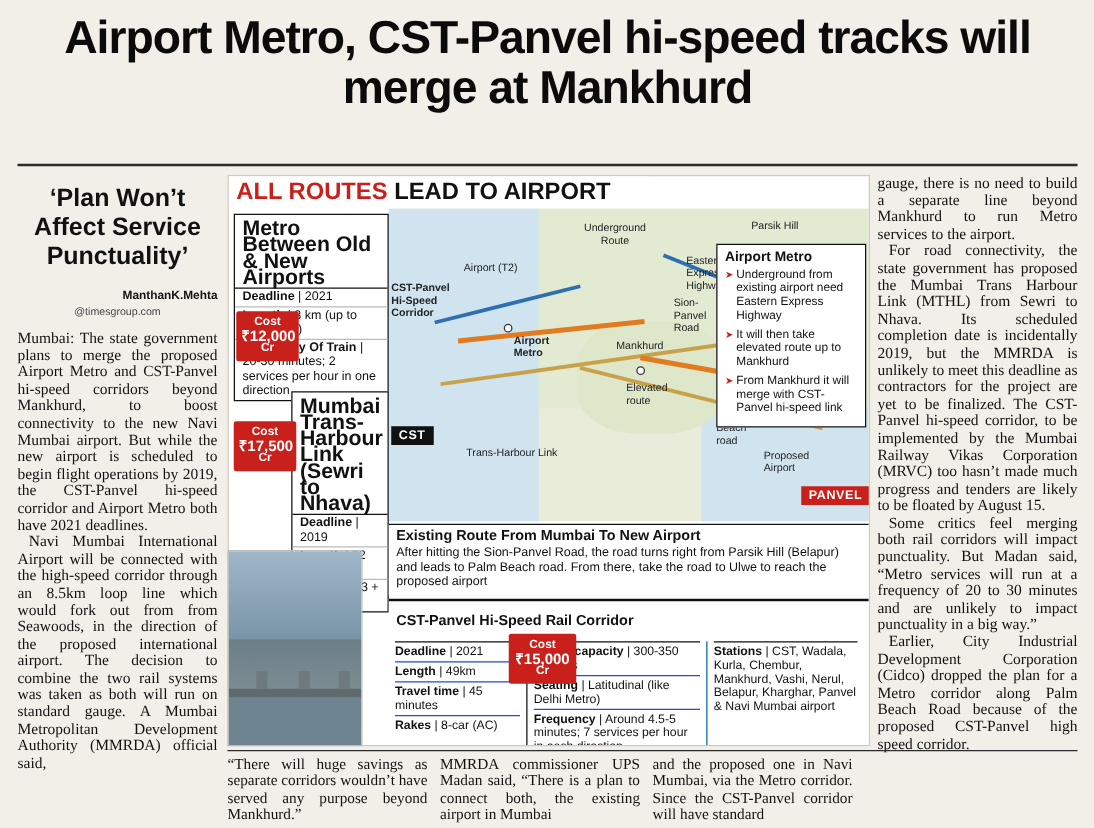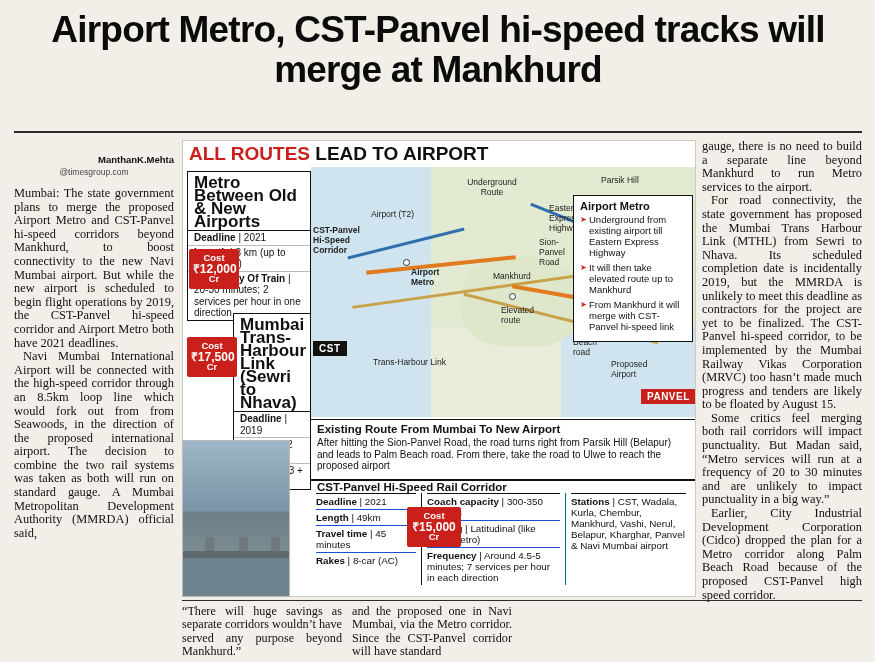--- a/index.html
+++ b/index.html
@@ -150,21 +150,21 @@
   }
   .existingbox h4{margin:0 0 2px;font-size:11.5px;font-weight:bold;}
   .existingbox p{margin:0;font-size:10px;line-height:11.5px;}
 
   .corridor{
     position:absolute;left:128px;top:338px;width:384px;height:117px;
     border-top:2px solid #111;background:#fff;
     font-family:"Liberation Sans", sans-serif;
     box-sizing:border-box;
   }
-  .corridor h4{margin:0;padding:0 6px;font-size:11.5px;font-weight:bold;}
+  .corridor h4{margin:0;padding:10px 6px;font-size:11.5px;font-weight:bold;}
   .ctable{display:flex;width:100%;}
   .ccol{box-sizing:border-box;padding:0 5px;}
   .ccol .row{font-size:9.8px;line-height:11px;padding:2px 0;border-top:1px solid #1d4ed8;}
   .ccol .row.first{border-top:1px solid #111;}
 
   .photo{
     position:absolute;left:182px;top:440px;width:106px;height:155px;
     background:linear-gradient(#9fb7c8,#7a95a8 45%,#6d7f86 46%,#8a9aa0);
     border:1px solid #bbb;overflow:hidden;
   }
@@ -183,20 +183,21 @@
 </style>
 </head>
 <body>
 
 <div class="page">
 
   <div class="headline">Airport Metro, CST-Panvel hi-speed tracks will merge at Mankhurd</div>
   <div class="rule"></div>
 
   <div class="leftcol">
+    <div class="kicker">‘Plan Won’t Affect Service Punctuality’</div>
     <div class="byline">ManthanK.Mehta</div>
     <div class="byline2">@timesgroup.com</div>
     <div class="body">
       <p class="lead">Mumbai: The state government plans to merge the proposed Airport Metro and CST-Panvel hi-speed corridors beyond Mankhurd, to boost connectivity to the new Navi Mumbai airport. But while the new airport is scheduled to begin flight operations by 2019, the CST-Panvel hi-speed corridor and Airport Metro both have 2021 deadlines.</p>
       <p>Navi Mumbai International Airport will be connected with the high-speed corridor through an 8.5km loop line which would fork out from from Seawoods, in the direction of the proposed international airport. The decision to combine the two rail systems was taken as both will run on standard gauge. A Mumbai Metropolitan Development Authority (MMRDA) official said,</p>
     </div>
   </div>
 
   <div class="rightcol">
     <p>gauge, there is no need to build a separate line beyond Mankhurd to run Metro services to the airport.</p>
@@ -242,21 +243,21 @@
       <div class="maplabel" style="left:262px;top:160px;width:40px;">Palm Beach road</div>
       <div class="maplabel" style="left:322px;top:158px;">Ulwe</div>
       <div class="maplabel" style="left:300px;top:192px;width:48px;">Proposed Airport</div>
 
       <div class="tag" style="left:2px;top:174px;">CST</div>
       <div class="tag" style="left:330px;top:222px;background:#c9201b;">PANVEL</div>
 
       <div class="airportbox">
         <h4>Airport Metro</h4>
         <ul>
-          <li>Underground from existing airport till Eastern Express Highway</li>
+          <li>Underground from existing airport need Eastern Express Highway</li>
           <li>It will then take elevated route up to Mankhurd</li>
           <li>From Mankhurd it will merge with CST-Panvel hi-speed link</li>
         </ul>
       </div>
     </div>
 
     <div class="box" style="left:4px;top:30px;width:122px;">
       <h4>Metro Between Old &amp; New Airports</h4>
       <div class="row first">
         <b>Deadline</b> |
@@ -359,17 +360,20 @@
     <div class="pylon" style="left:56px;height:14px;"></div>
     <div class="pylon" style="left:88px;height:14px;"></div>
     <div class="sea"></div>
   </div>
 
   <div class="quotes">
     <div class="q">
       <p>“There will huge savings as separate corridors wouldn’t have served any purpose beyond Mankhurd.”</p>
     </div>
     <div class="q">
+      <p>MMRDA commissioner UPS Madan said, “There is a plan to connect both, the existing airport in Mumbai</p>
+    </div>
+    <div class="q">
       <p>and the proposed one in Navi Mumbai, via the Metro corridor. Since the CST-Panvel corridor will have standard</p>
     </div>
   </div>
 
 </div>
 
 </body></html>

